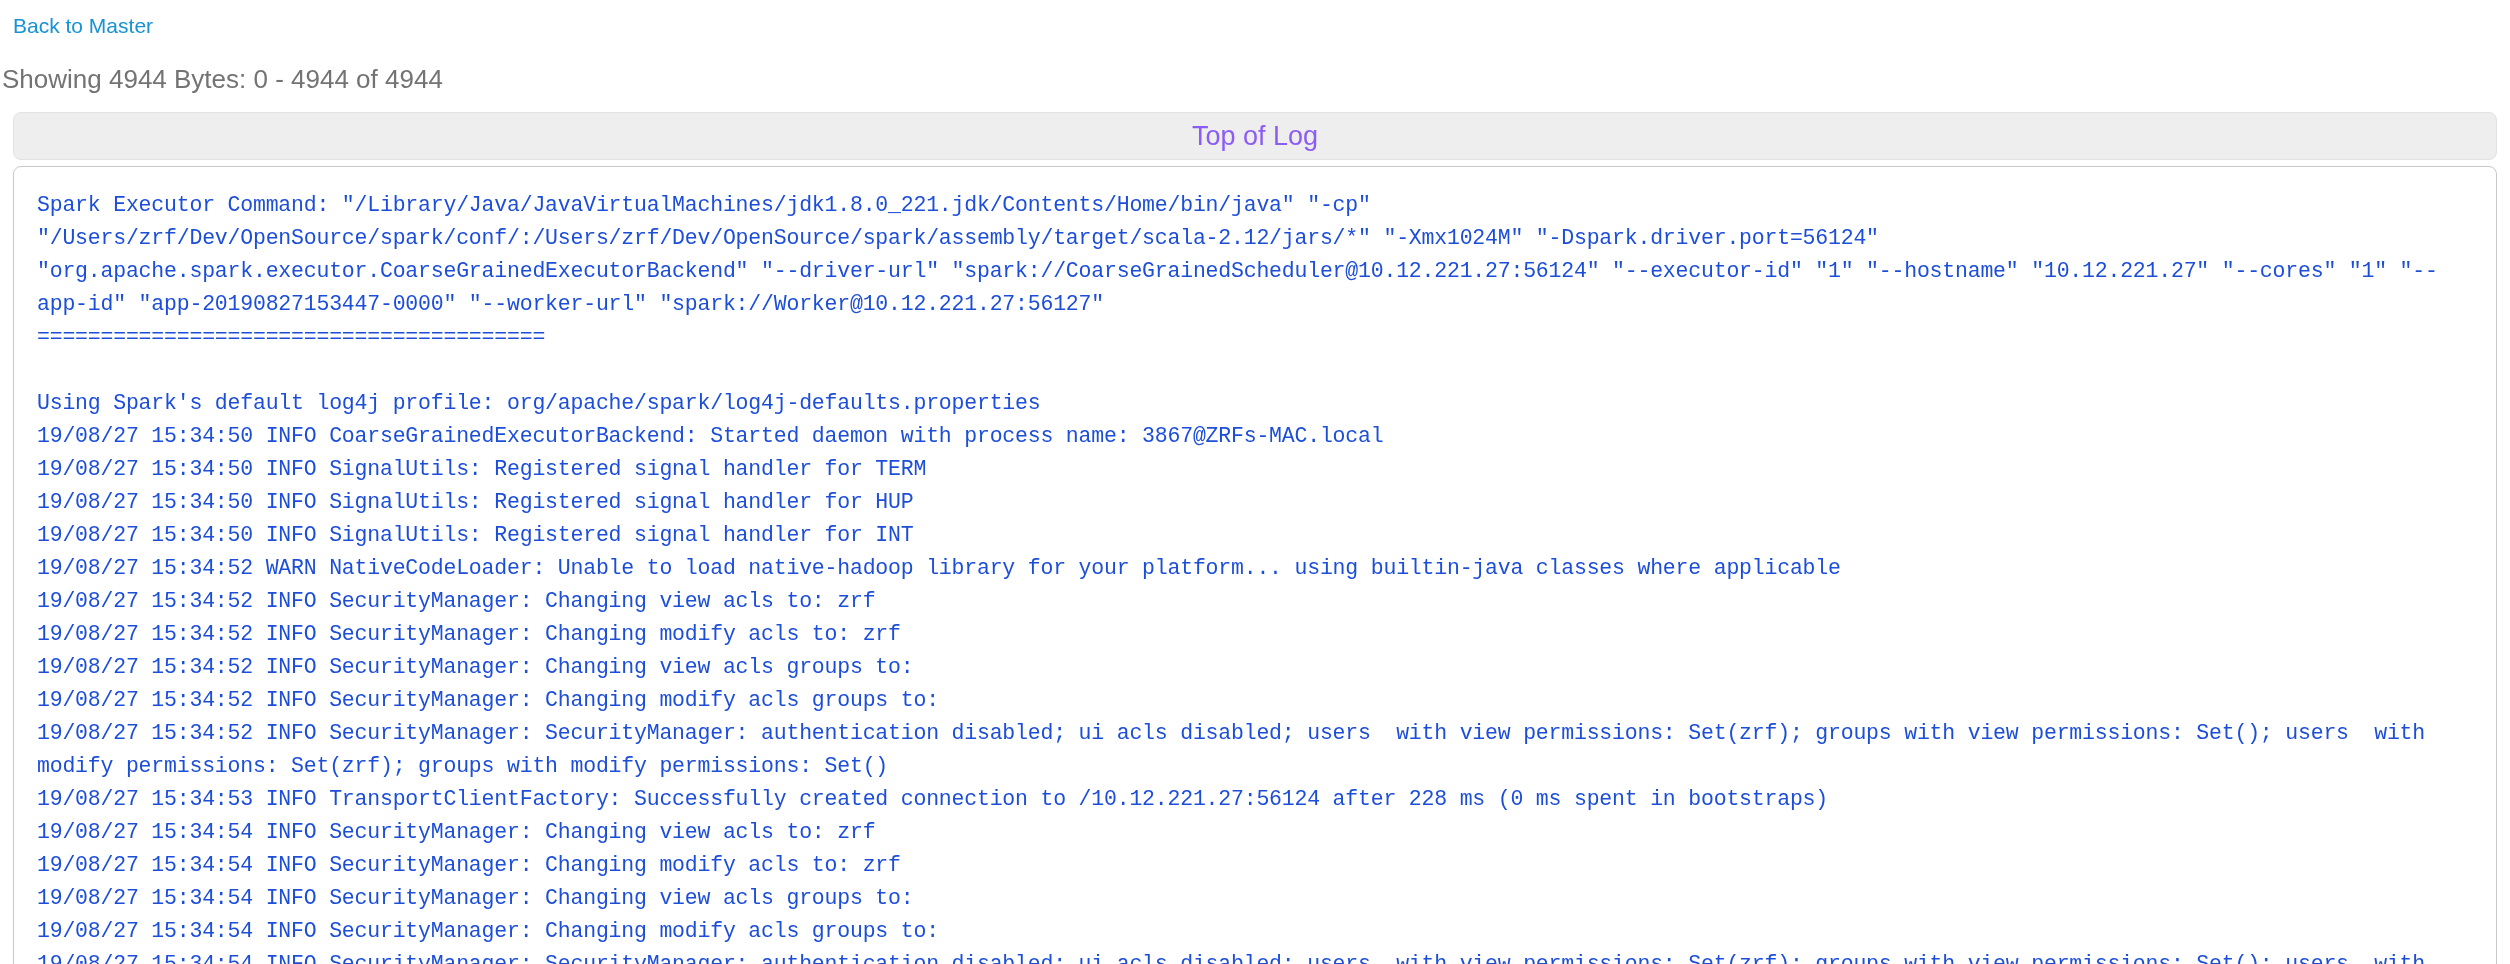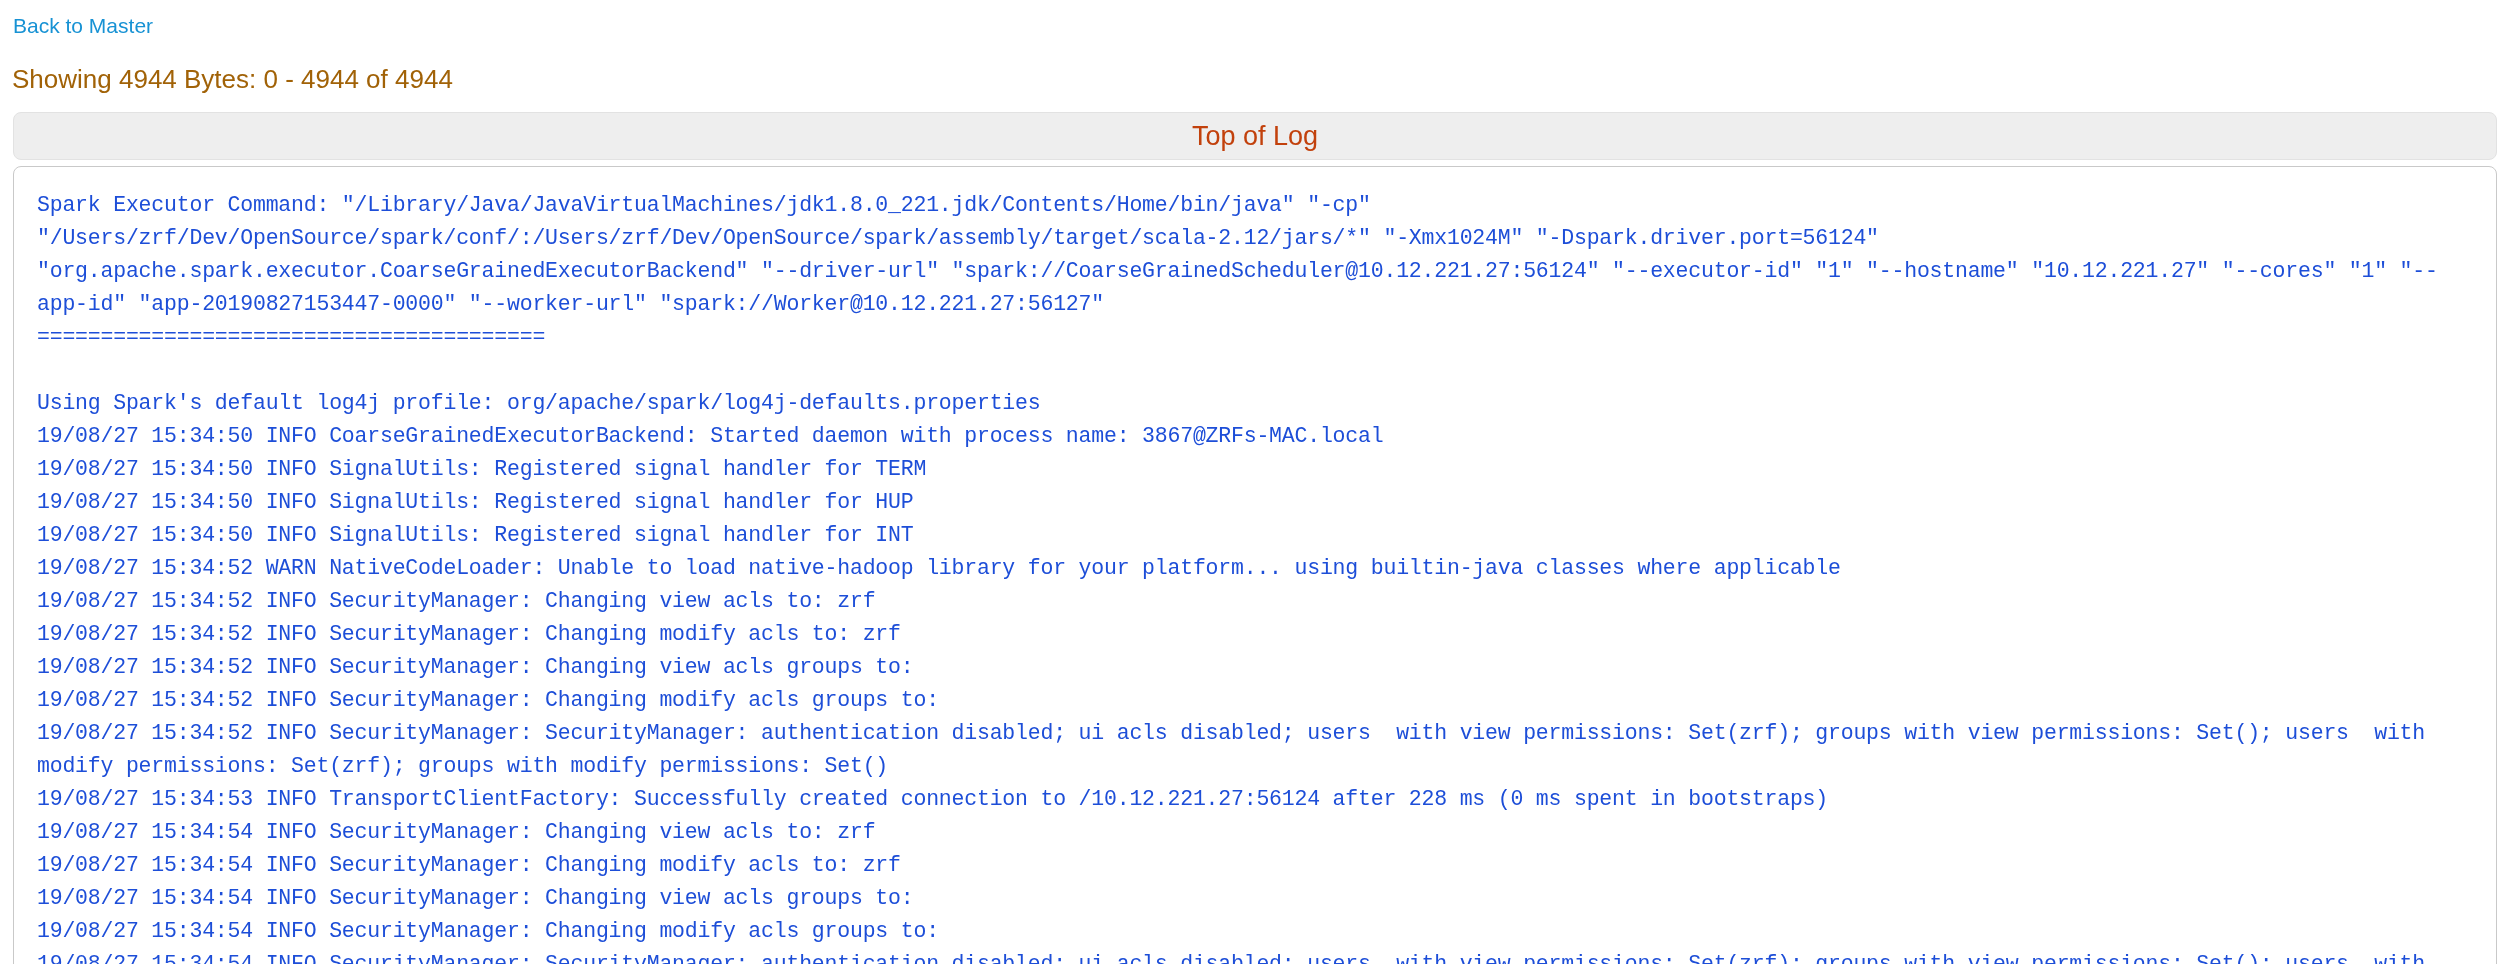--- a/index.html
+++ b/index.html
@@ -15,39 +15,39 @@
     position: absolute;
     left: 13px;
     top: 14px;
     font-size: 21px;
     color: #1792d4;
     text-decoration: none;
     cursor: pointer;
   }
   .byte-info {
     position: absolute;
-    left: 12px;
+    left: 2px;
     top: 64px;
     font-size: 26px;
-    color: #a16207;
+    color: #737373;
   }
   .log-header {
     position: absolute;
     left: 13px;
     right: 13px;
     top: 112px;
     height: 48px;
     background: #eeeeee;
     border: 1px solid #e2e2e2;
     border-radius: 8px;
     display: flex;
     align-items: center;
     justify-content: center;
     font-size: 27px;
-    color: #c2410c;
+    color: #8b5cf6;
     cursor: pointer;
     box-sizing: border-box;
   }
   .log-box {
     position: absolute;
     left: 13px;
     right: 13px;
     top: 166px;
     height: 1000px;
     border: 1px solid #c9c9c9;

